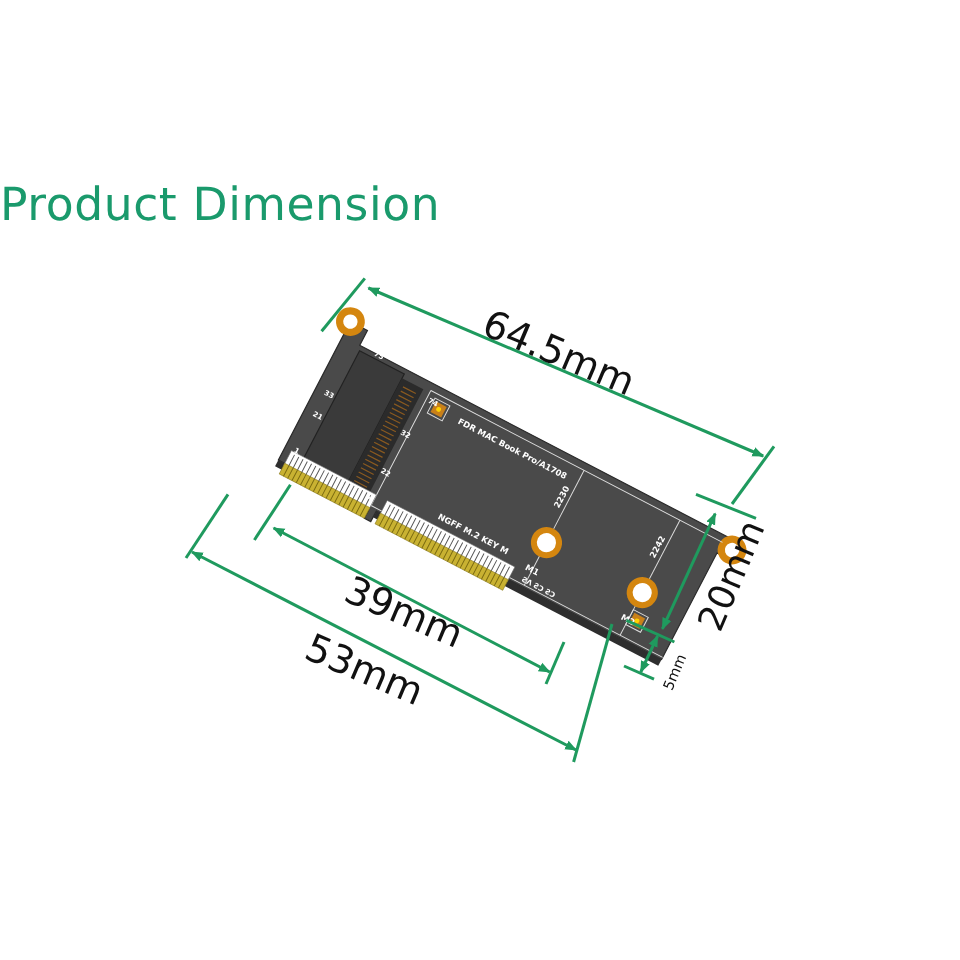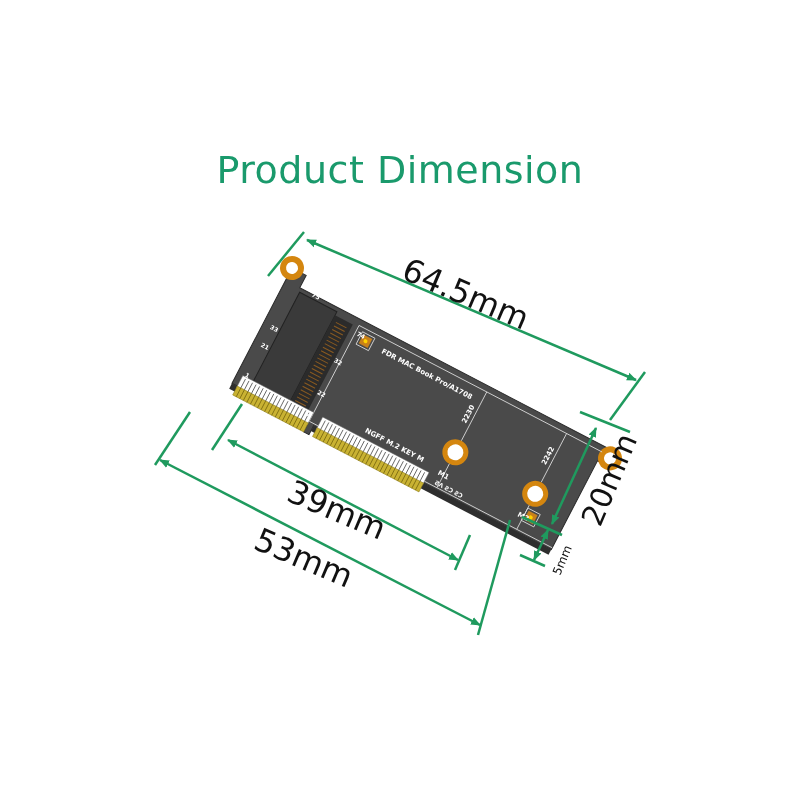--- a/index.html
+++ b/index.html
@@ -1,18 +1,18 @@
 <!DOCTYPE html>
 <html><head>
   <meta charset="utf-8">
   <style>
     html, body { margin: 0; padding: 0; background: #ffffff; }
     body { width: 800px; height: 800px; position: relative; overflow: hidden; font-family: "DejaVu Sans", sans-serif; }
     .title {
-      position: absolute; left: 0; top: 148px; width: 800px; text-align: center;
+      position: absolute; left: 0; top: 148px; width: 800px; text-align: left;
       font-family: "DejaVu Sans", sans-serif; font-size: 38px; color: #1a9a6c; letter-spacing: 0.5px;
     }
     svg.diagram { position: absolute; left: 0; top: 0; }
     .dimtext { font-family: "DejaVu Sans", sans-serif; fill: #111; }
     .pcbtext { font-family: "DejaVu Sans", sans-serif; fill: #ffffff; font-weight: bold; }
   </style>
 </head>
 <body>
 
 <div class="title">Product Dimension</div>

